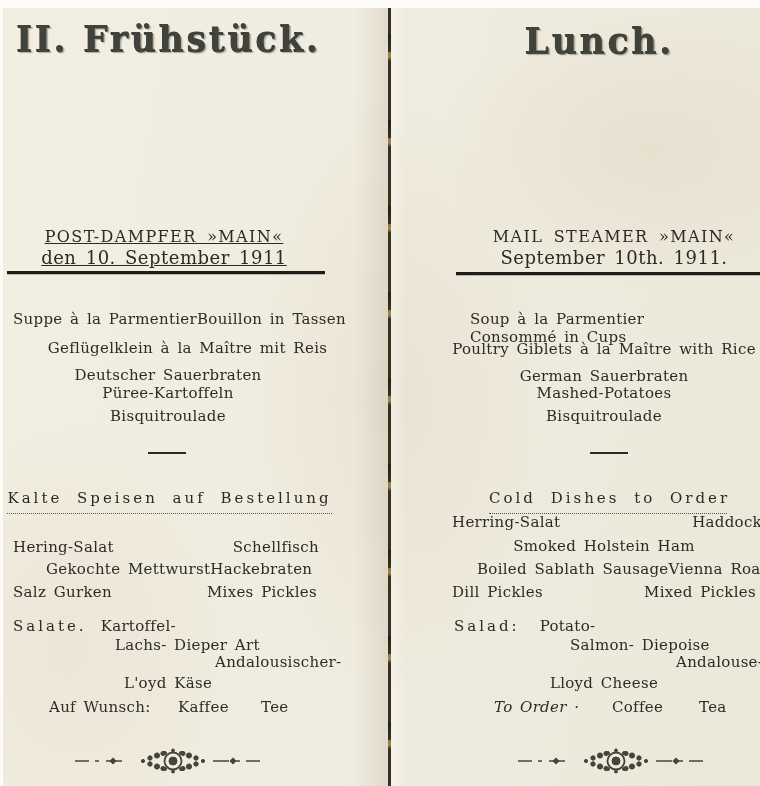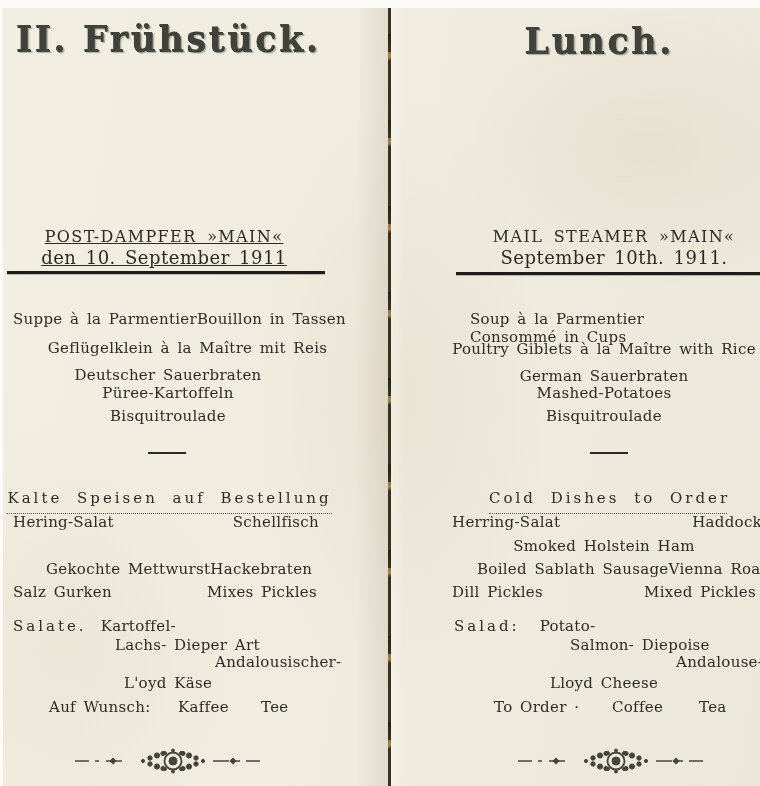--- a/index.html
+++ b/index.html
@@ -86,21 +86,21 @@
       <span>Bouillon in Tassen</span>
     </div>
     <div class="line center" style="top:331px; left:12px; width:345px;">Geflügelklein à la Maître mit Reis</div>
     <div class="line center" style="top:358px; left:0; width:330px;">Deutscher Sauerbraten</div>
     <div class="line center" style="top:376px; left:0; width:330px;">Püree-Kartoffeln</div>
     <div class="line center" style="top:399px; left:0; width:330px;">Bisquitroulade</div>
 
     <div class="dash" style="top:444px; left:145px; width:38px;"></div>
     <div class="section-head" style="top:459px; left:4px; width:325px;">Kalte Speisen auf Bestellung</div>
 
-    <div class="line flexrow" style="top:505px; left:10px; width:306px;">
+    <div class="line flexrow" style="top:530px; left:10px; width:306px;">
       <span>Hering-Salat</span>
       <span>Schellfisch</span>
     </div>
     <div class="line flexrow" style="top:552px; left:43px; width:252px;">
       <span>Gekochte Mettwurst</span>
       <span>Hackebraten</span>
     </div>
     <div class="line flexrow" style="top:575px; left:10px; width:304px;">
       <span>Salz Gurken</span>
       <span>Mixes Pickles</span>
@@ -194,21 +194,21 @@
     </div>
 
     <div class="line" style="top:609px; left:60px;">
       <span class="spaced">Salad:</span><span class="gap" style="width:20px;"></span><span>Potato-</span>
     </div>
     <div class="line" style="top:628px; left:176px;">Salmon- Diepoise</div>
     <div class="line" style="top:645px; left:282px;">Andalouse-</div>
     <div class="line center" style="top:666px; left:50px; width:320px;">Lloyd Cheese</div>
 
     <div>
-      <span class="line abs" style="top:690px; left:100px;">To Order ·</span>
+      <span class="line abs" style="top:690px; left:100px;font-style:italic;">To Order ·</span>
       <span class="line abs" style="top:690px; left:218px;">Coffee</span>
       <span class="line abs" style="top:690px; left:305px;">Tea</span>
     </div>
 
     <div class="ornament" style="top:740px; left:122px;">
       <svg width="200" height="26" viewBox="0 0 200 26">
         <g stroke="#45443c" fill="#45443c">
           <line x1="2" y1="13" x2="60" y2="13" stroke-width="1.6" stroke-dasharray="14 6 4 7 16"></line>
           <rect x="38" y="11" width="4" height="4" transform="rotate(45 40 13)"></rect>
           <line x1="140" y1="13" x2="198" y2="13" stroke-width="1.6" stroke-dasharray="16 7 4 6 14"></line>

